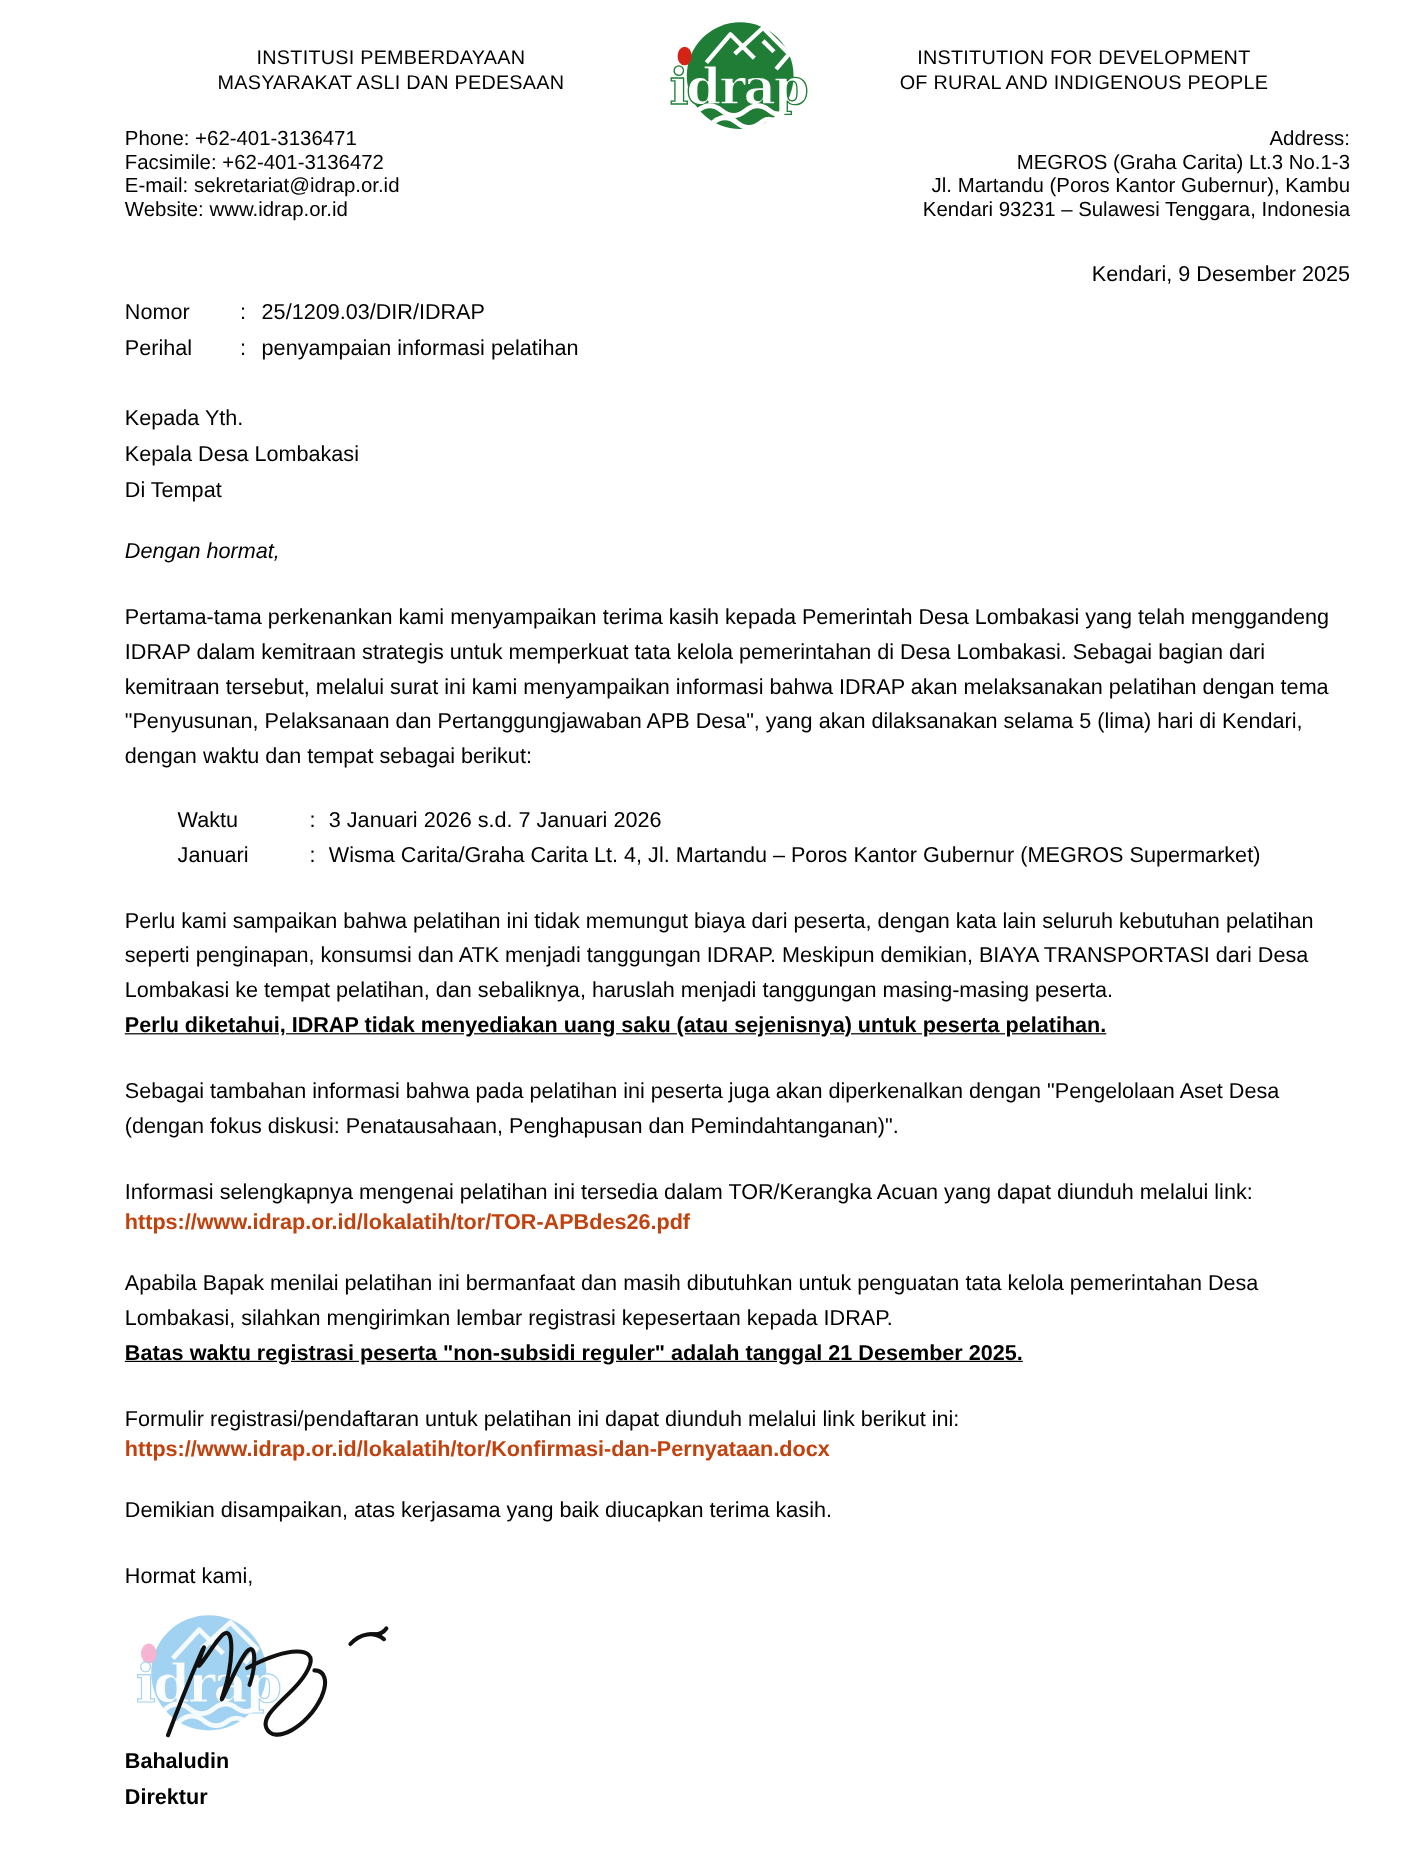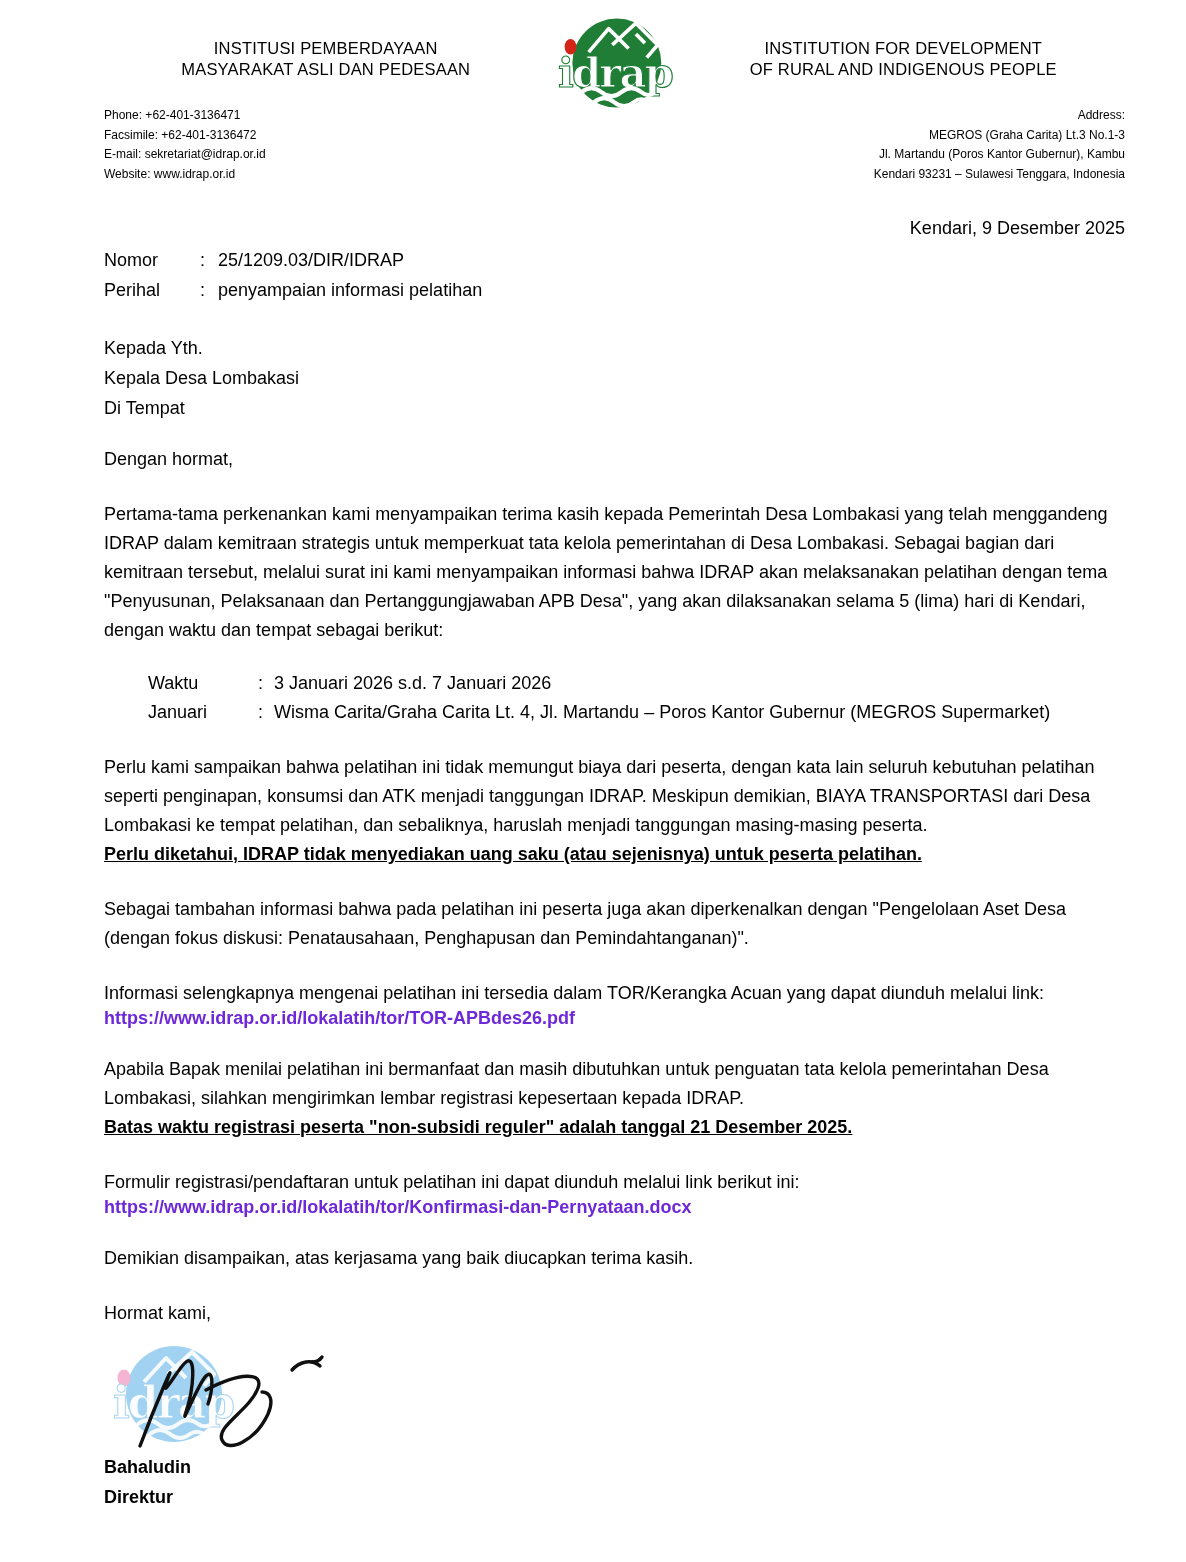--- a/index.html
+++ b/index.html
@@ -7,38 +7,38 @@
     width:1186px;height:1562px;box-sizing:border-box;
     padding:12px 61px 12px 104px;
     font-family:"Liberation Sans",sans-serif;
     font-size:18px;color:#000;background:#fff;
     position:relative;overflow:hidden;border-radius:31px;
   }
   
   .header-row{display:flex;align-items:flex-start;}
   .org{flex:1;text-align:center;padding-top:26px;font-size:16.5px;line-height:21px;letter-spacing:.2px;}
   .logo-wrap{width:118px;height:100px;flex:0 0 auto;margin:2px 8px 0;}
-  .contact-row{display:flex;justify-content:space-between;margin-top:-8px;font-size:12px;line-height:19.5px;}
+  .contact-row{display:flex;justify-content:space-between;margin-top:-8px;font-size:17px;line-height:19.5px;}
   .address{text-align:right;}
   
   .date-line{text-align:right;margin-top:30px;line-height:29px;}
   .meta{margin-top:2px;}
   .meta-row{display:flex;line-height:30px;}
   .meta-label{width:96px;}
   .meta-colon{width:18px;}
   .recipient{margin-top:28px;line-height:30px;}
   p{margin:0;line-height:29px;}
-  .mt22{margin-top:22px;}
+  .mt22{margin-top:22px;font-style:italic;}
   .mt26{margin-top:26px;}
   .schedule{margin-top:24px;}
   .sch-row{display:flex;line-height:29px;padding-left:44px;}
   .sch-label{width:110px;}
   .sch-colon{width:16px;}
   .bold-underline{font-weight:bold;text-decoration:underline;}
-  .doc-link{color:#6d28d9;font-weight:bold;text-decoration:none;display:inline-block;cursor:pointer;text-align:right;}
+  .doc-link{color:#c2410c;font-weight:bold;text-decoration:none;display:inline-block;cursor:pointer;text-align:right;}
   .stamp-area{position:relative;height:122px;margin-top:2px;width:340px;}
   .stamp-area svg{position:absolute;left:-8px;top:-2px;}
   .name-block{line-height:30px;margin-top:0;font-weight:bold;}
 </style>
 </head>
 <body>
 
 <div class="page">
 
   

